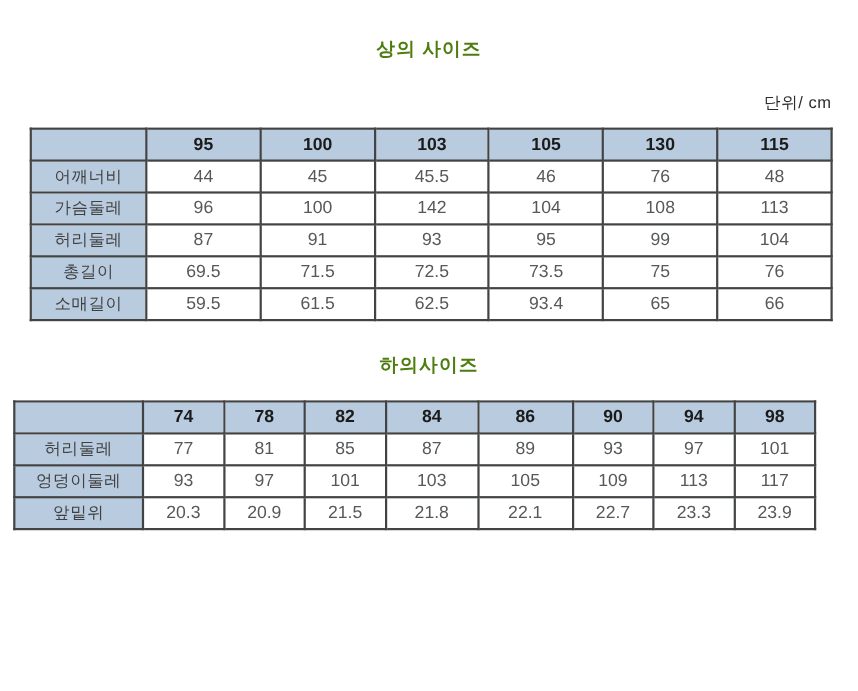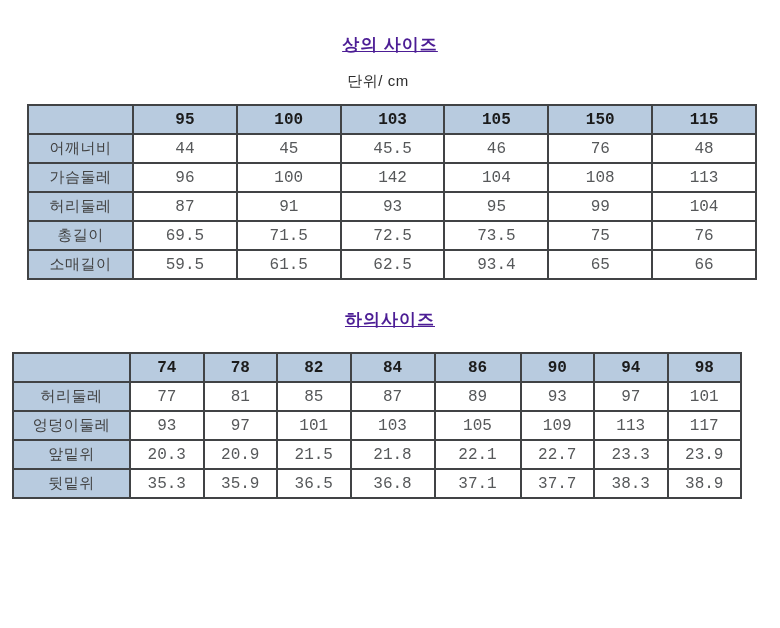--- a/index.html
+++ b/index.html
@@ -18,39 +18,37 @@
     width: 780px;
     height: 628px;
     background: #ffffff;
   }
   .chart-title {
     margin: 0;
     text-align: center;
     font-size: 17px;
     font-weight: bold;
     letter-spacing: 1px;
-    color: #4c1d95;
-    text-decoration: underline;
+    color: #4d7c0f;
   }
   .title-top { padding-top: 33px; }
   .title-bottom { padding-top: 28px; }
   .unit-label {
-    margin-top: 16px;
+    margin-top: 28px;
     padding-right: 24px;
-    text-align: center;
+    text-align: right;
     font-size: 15px;
     color: #2b2b2b;
     letter-spacing: 0.5px;
   }
   table.size-table {
     margin: 13px 0 0 27px;
     width: 730px;
     border-collapse: collapse;
     table-layout: fixed;
-    font-family: Liberation Mono, monospace;
   }
   #table-1 { margin-top: 21px; margin-left: 12px; }
   table.size-table th,
   table.size-table td {
     border: 2px solid #414345;
     height: 27px;
     padding: 0;
     text-align: center;
     vertical-align: middle;
     overflow: hidden;
@@ -103,21 +101,21 @@
         <col>
         <col>
       </colgroup>
       <thead>
         <tr>
           <th></th>
           <th>95</th>
           <th>100</th>
           <th>103</th>
           <th>105</th>
-          <th>150</th>
+          <th>130</th>
           <th>115</th>
         </tr>
       </thead>
       <tbody>
         <tr>
           <th>어깨너비</th>
           <td>44</td>
           <td>45</td>
           <td>45.5</td>
           <td>46</td>
@@ -217,27 +215,16 @@
           <th>앞밑위</th>
           <td>20.3</td>
           <td>20.9</td>
           <td>21.5</td>
           <td>21.8</td>
           <td>22.1</td>
           <td>22.7</td>
           <td>23.3</td>
           <td>23.9</td>
         </tr>
-        <tr>
-          <th>뒷밑위</th>
-          <td>35.3</td>
-          <td>35.9</td>
-          <td>36.5</td>
-          <td>36.8</td>
-          <td>37.1</td>
-          <td>37.7</td>
-          <td>38.3</td>
-          <td>38.9</td>
-        </tr>
       </tbody>
     </table>
 
 </div>
 
 </body></html>

